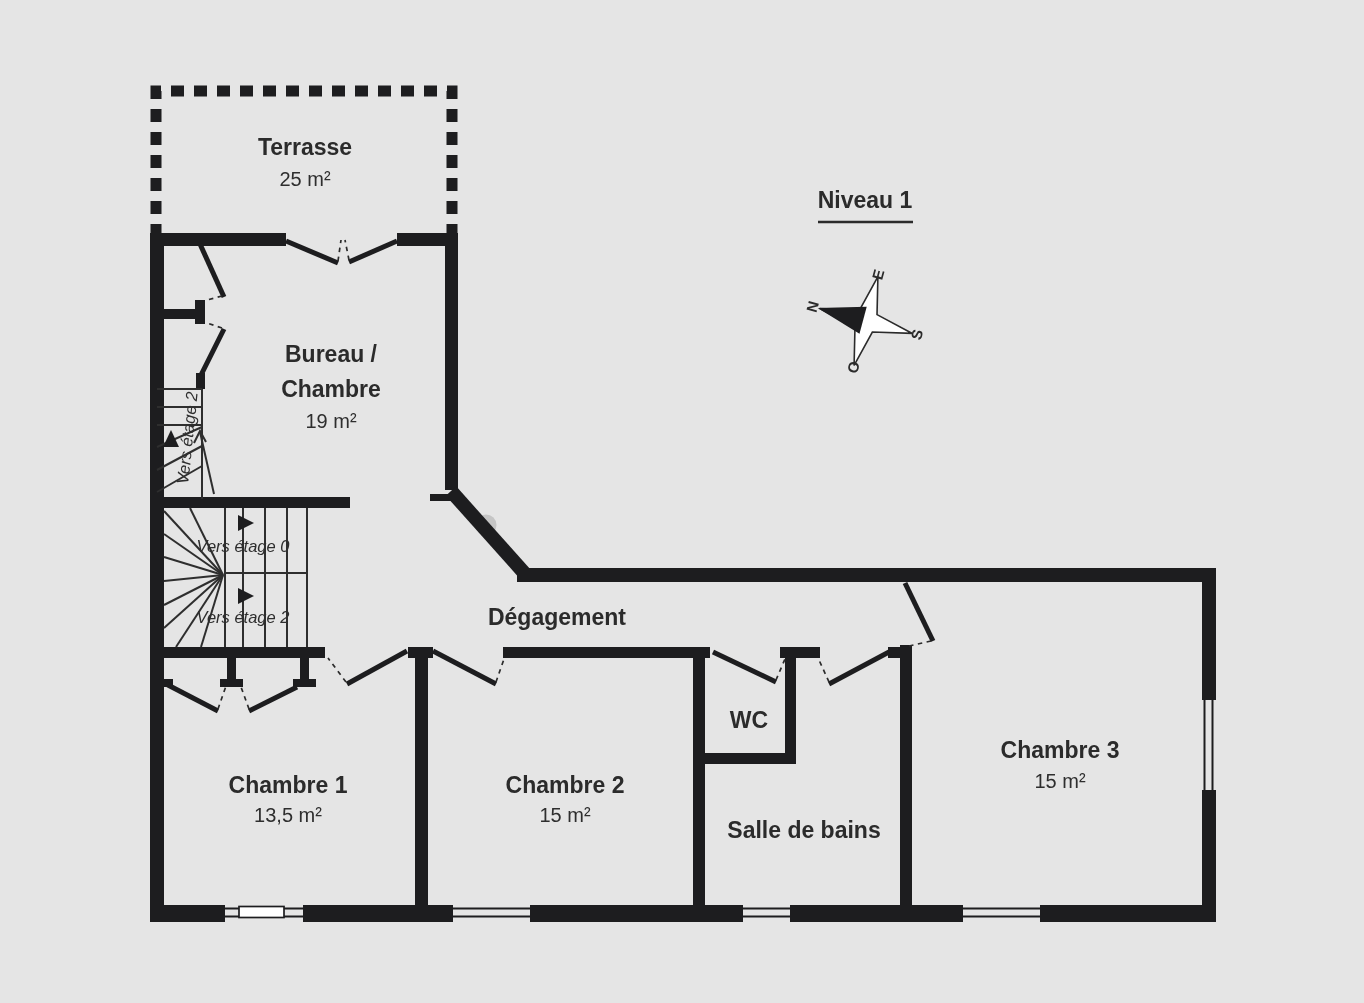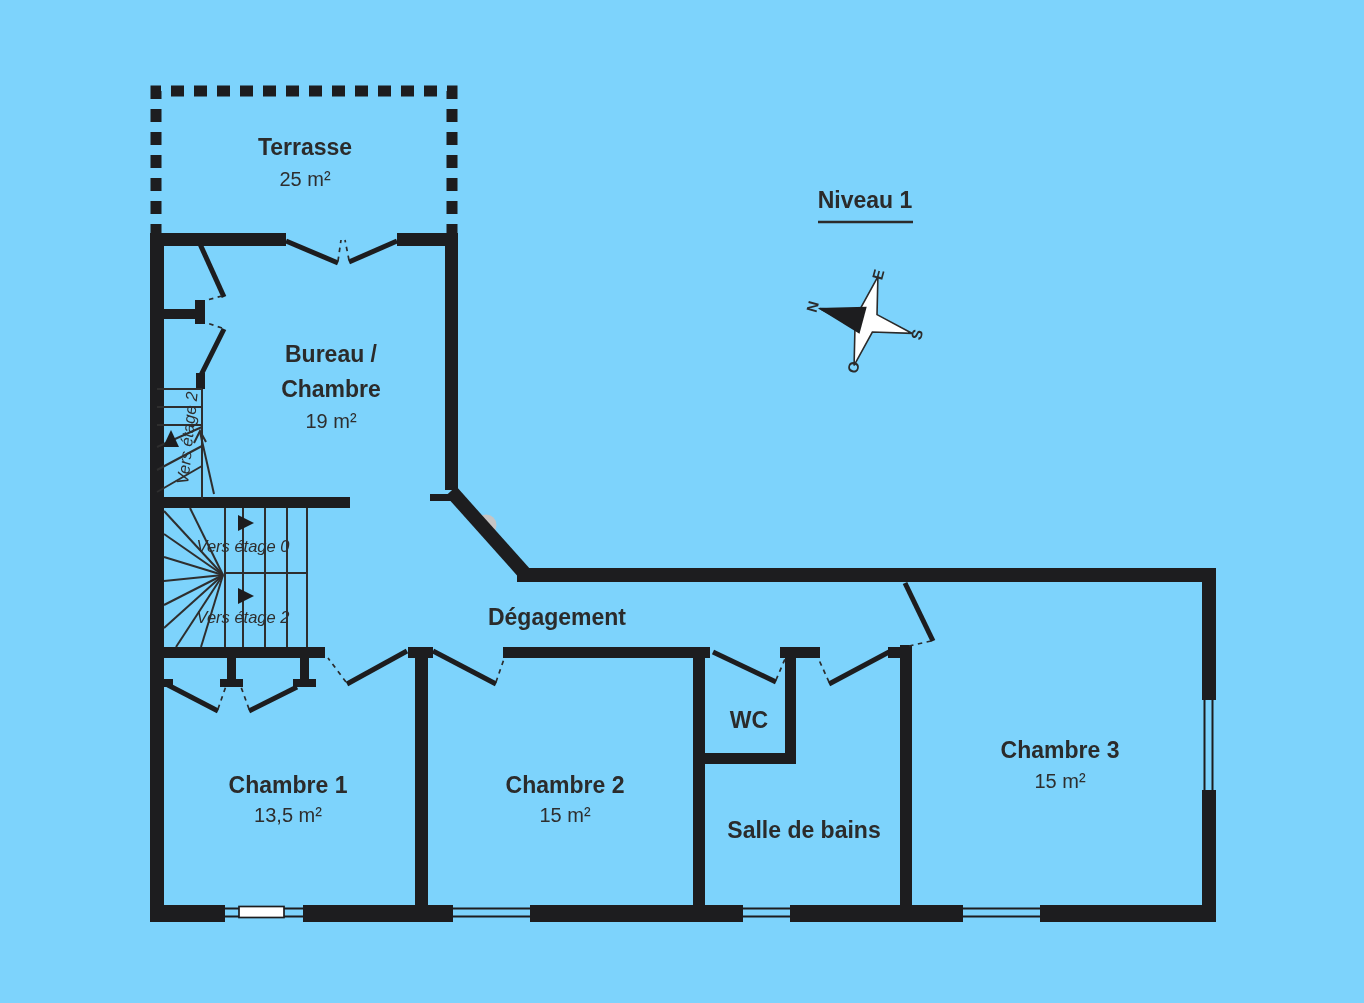--- a/index.html
+++ b/index.html
@@ -1,16 +1,16 @@
 <!DOCTYPE html>
 <html><head>
 <meta charset="utf-8">
 <style>
   html,body{margin:0;padding:0;background:#ffffff;}
-  .canvas{position:relative;width:1364px;height:1003px;background:#7dd3fc;overflow:hidden;
+  .canvas{position:relative;width:1364px;height:1003px;background:#e5e5e5;overflow:hidden;
           font-family:"Liberation Sans",sans-serif;}
   svg{display:block;}
   .wall{fill:#1d1d1f;}
   .diag{stroke:#1d1d1f;stroke-width:14;stroke-linecap:butt;}
   .dashed-outline{fill:none;stroke:#1d1d1f;stroke-width:11;stroke-dasharray:13 10;}
   .leaf{stroke:#1d1d1f;stroke-width:5;stroke-linecap:butt;}
   .swing{fill:none;stroke:#2b2b2b;stroke-width:1.7;stroke-dasharray:4.5 4.5;}
   .tread{stroke:#2e2e2e;stroke-width:2;stroke-linecap:butt;}
   .win{stroke:#1d1d1f;stroke-width:2;}
   .win-frame{fill:#ffffff;stroke:#1d1d1f;stroke-width:1.7;}

